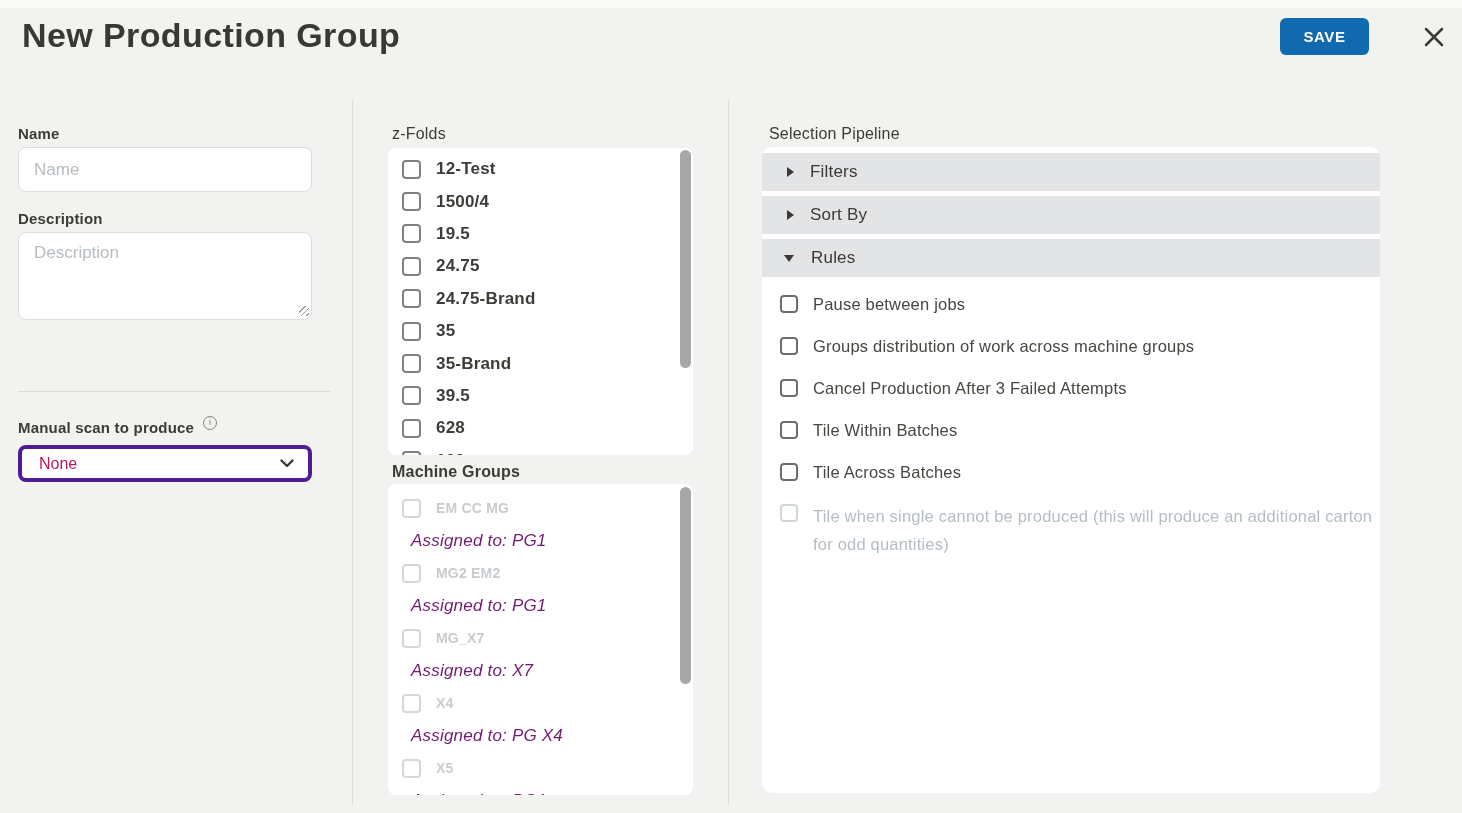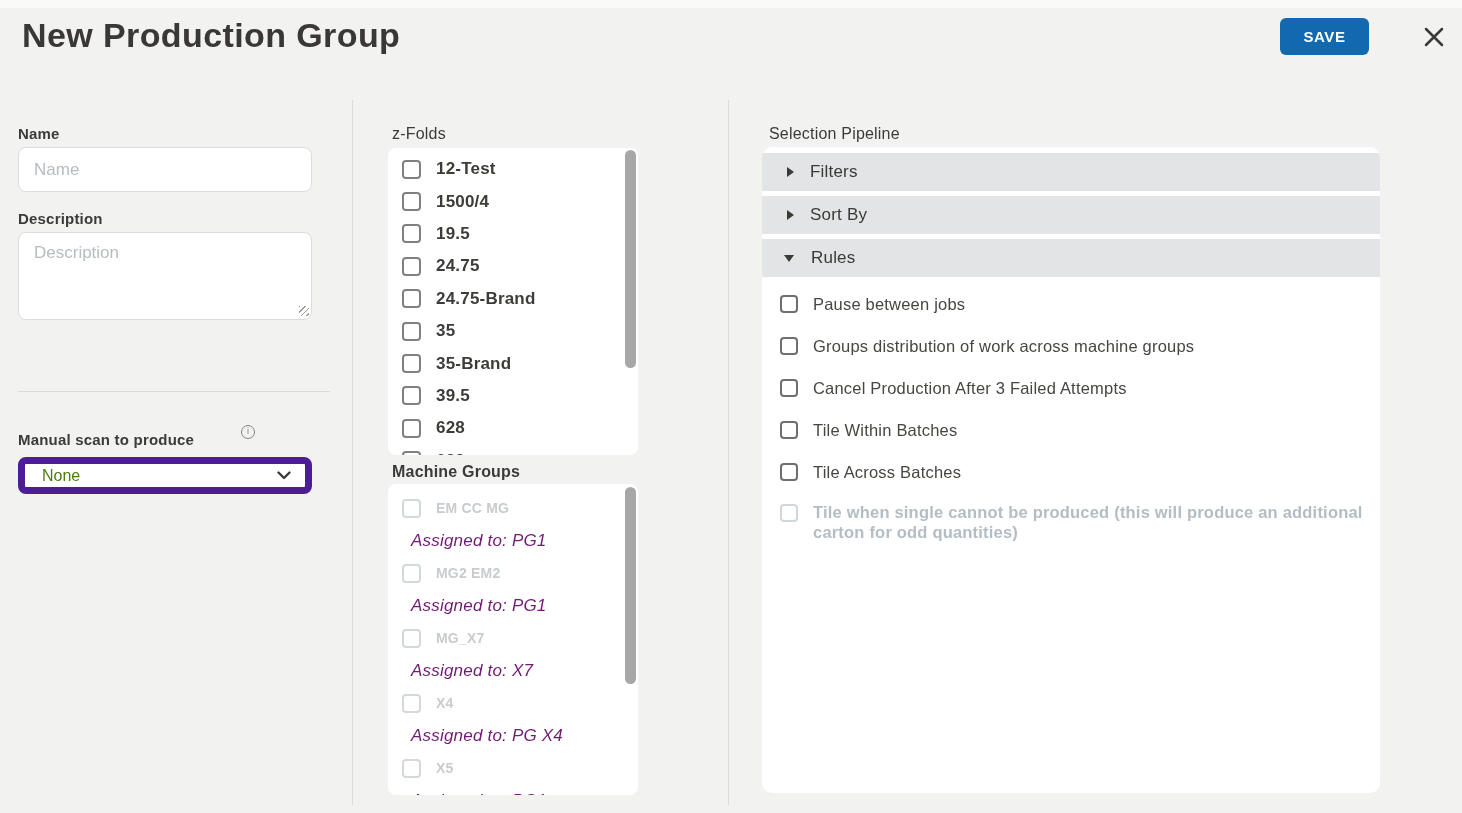--- a/index.html
+++ b/index.html
@@ -50,39 +50,39 @@
     border:1px solid #dcdcda; border-radius:8px; background:#fff;
     font-family:inherit; font-size:17px; color:#3e3d39; padding:10px 15px;
   }
   .resize-corner {
     position:absolute; right:3px; bottom:4px; width:10px; height:10px;
     background:repeating-linear-gradient(135deg,#9a9a97 0 1px,transparent 1px 4px);
     cursor:nwse-resize;
   }
   ::placeholder { color:#b7bcc0; opacity:1; }
   .hrule { border:none; border-top:1px solid #dadad8; width:312px; margin-top:71px; }
-  .label-row { display:flex; align-items:flex-start; margin-top:39px;gap:38px; }
+  .label-row { display:flex; align-items:flex-end; margin-top:27px; }
   .info-icon {
     width:14px; height:14px; border:1.4px solid #83837f; border-radius:50%;
     color:#83837f; font-size:9px; line-height:11px; text-align:center;
     margin-left:9px; position:relative; top:-6px; font-style:normal;
   }
   .select-box {
     margin-top:9px; width:294px; height:37px; background:#fff;
-    border:7px solid #4c1d95; border-radius:8px;
+    border:4px solid #4c1d95; border-radius:8px;
     display:flex; align-items:center; justify-content:space-between;
     padding:0 14px 0 17px; cursor:pointer;
-    font-size:16px; color:#4d7c0f;
+    font-size:16px; color:#be185d;
   }
 
   
   .col-mid { position:absolute; left:388px; top:0; width:305px; }
   .mid-label1 { position:absolute; left:4px; top:125px; }
   .card-list {
-    position:absolute; left:0; width:250px; background:#fff; border-radius:8px;
+    position:absolute; left:0; width:305px; background:#fff; border-radius:8px;
     overflow:hidden;
   }
   .card-zfolds { top:148px; height:307px; }
   .card-mg     { top:484px; height:311px; }
   .mid-label2 { position:absolute; left:4px; top:463px;font-weight:bold; }
   .zrow { height:32.4px; display:flex; align-items:center; }
   .zrow:first-child { margin-top:5px; }
   .cb {
     width:19px; height:19px; border:2px solid #808080; border-radius:4px;
     background:#fff; margin-left:14px; flex:none; cursor:pointer;
@@ -122,21 +122,21 @@
   .tri-down + .acc-label { margin-left:17px; }
   .rules { padding-top:1px; }
   .rule-row { height:42px; display:flex; align-items:center; cursor:pointer; }
   .rule-cb {
     width:18px; height:18px; border:2px solid #6e6e6e; border-radius:4px;
     background:#fff; margin-left:18px; flex:none; cursor:pointer;
   }
   .rule-label { margin-left:15px; font-size:16.5px; color:#474641; letter-spacing:.2px; }
   .rule-row.multi { height:auto; align-items:flex-start; padding-top:9px; }
   .rule-row.multi .rule-cb { margin-top:2px; }
-  .rule-row.multi .rule-label { max-width:588px; line-height:20px;font-weight:bold; }
+  .rule-row.multi .rule-label { max-width:588px; line-height:28px; }
   .rule-row.disabled .rule-cb { border-color:#d0d7da; cursor:default; }
   .rule-row.disabled .rule-label { color:#b4bdc3; }
 </style>
 </head>
 <body>
 
 <div class="top-strip"></div>
 
 <h1 class="hdr-title">New Production Group</h1>
 <button class="save-btn">SAVE</button>

